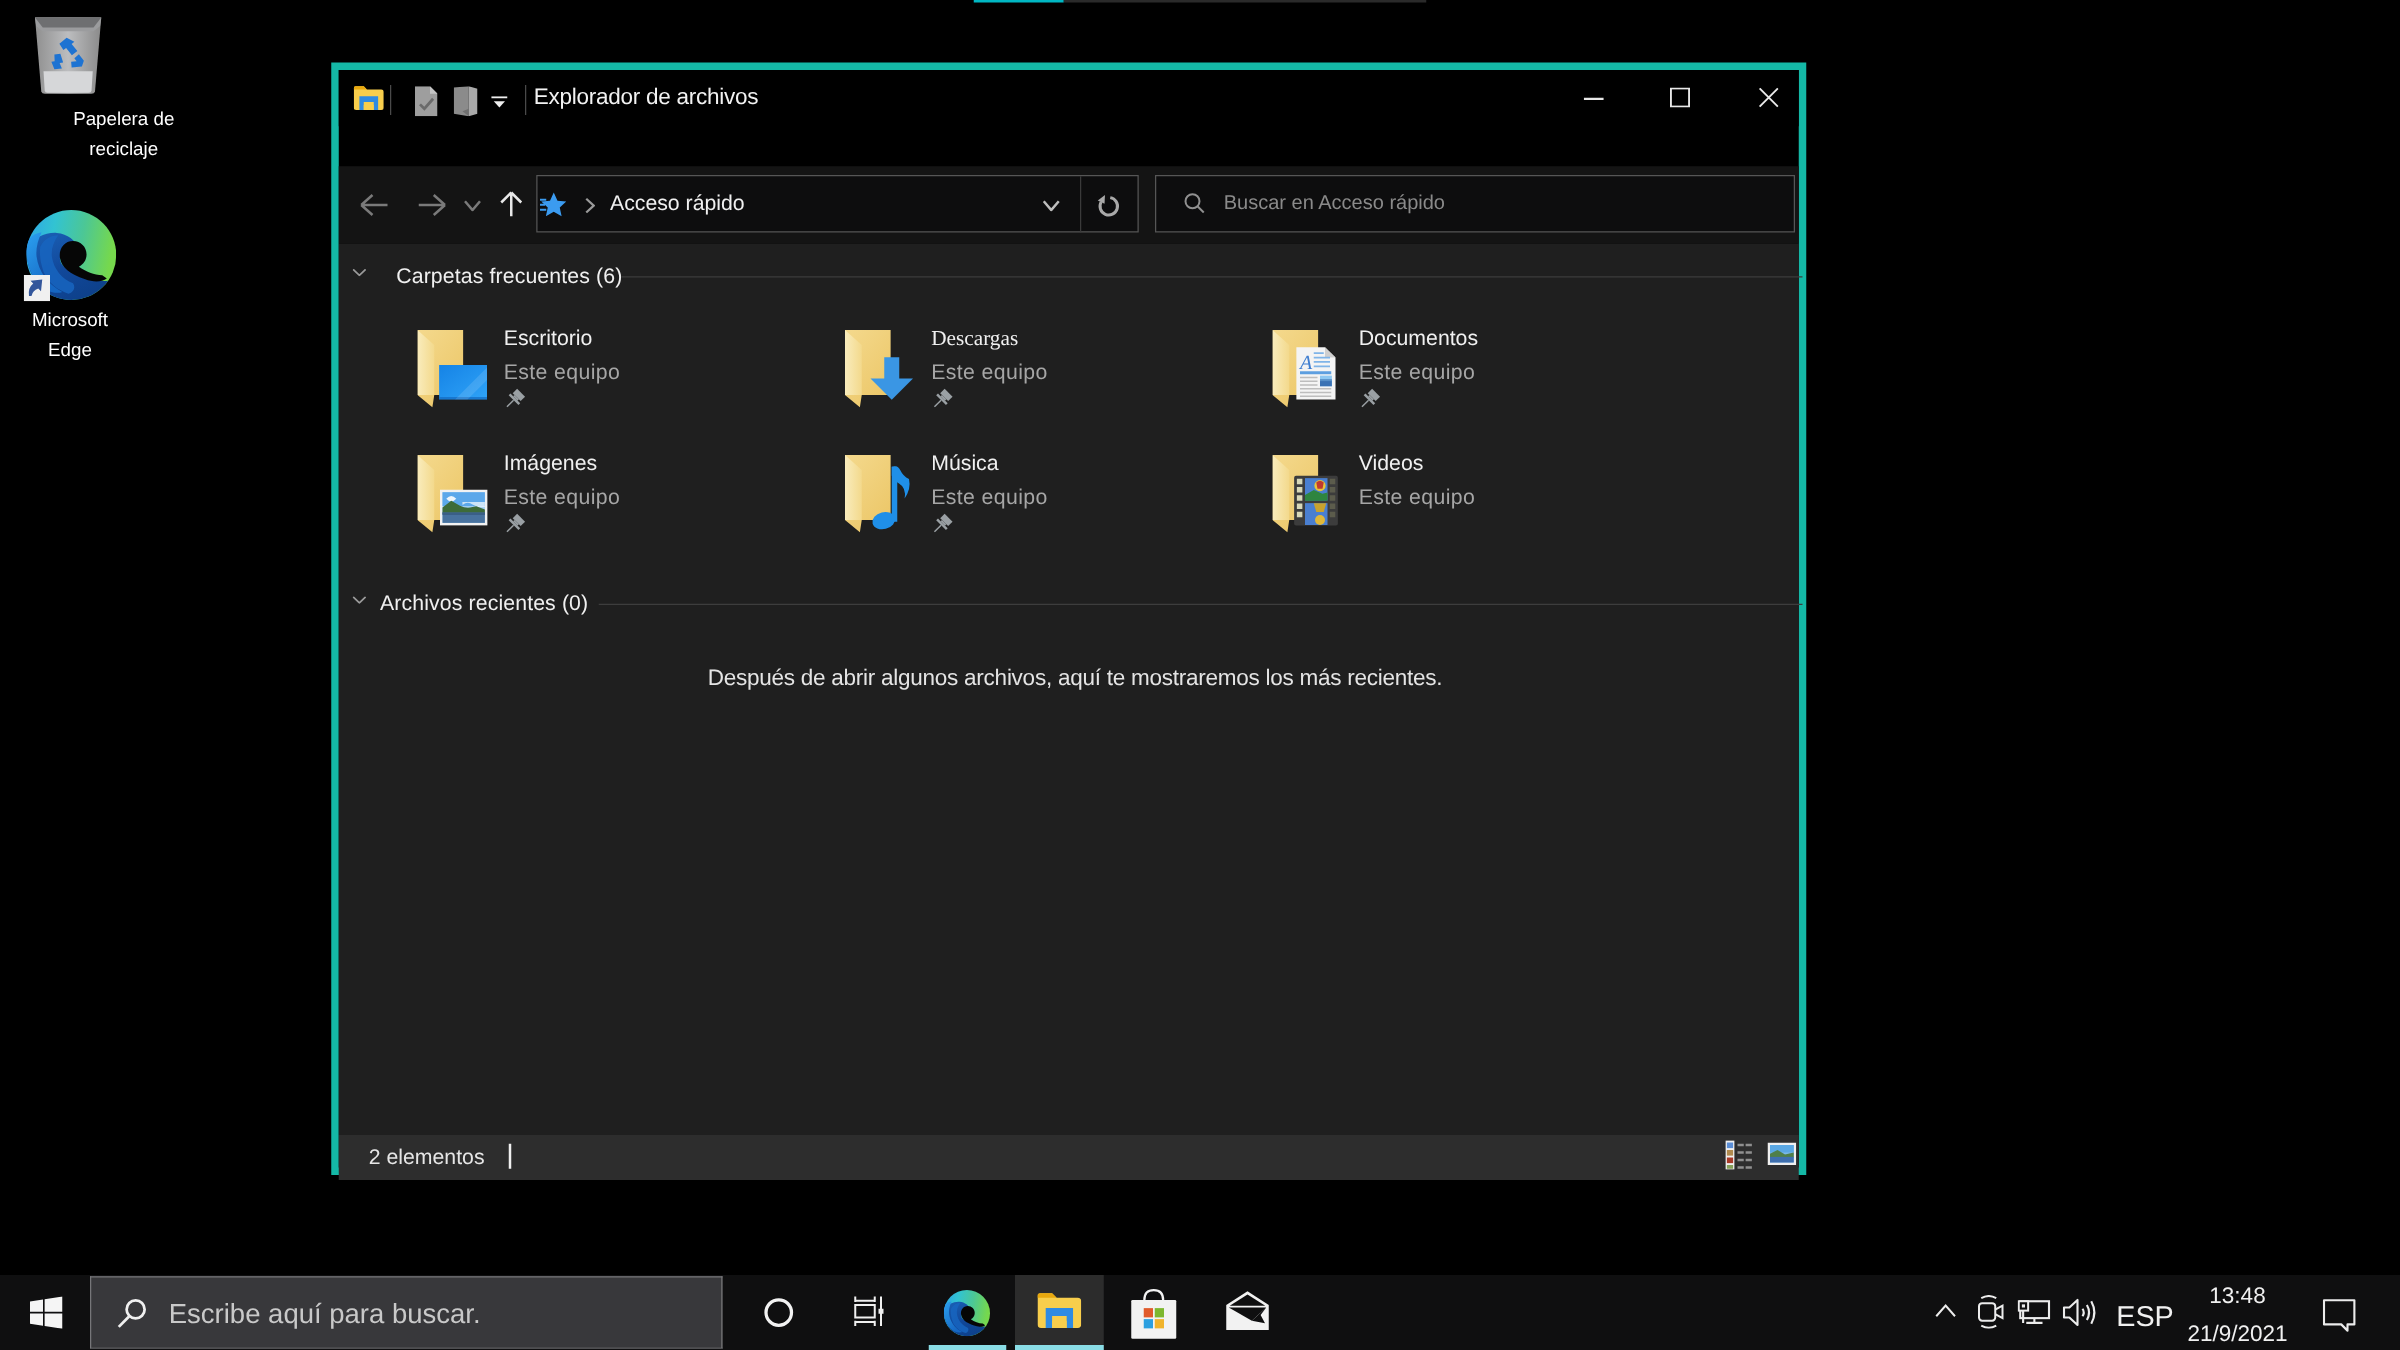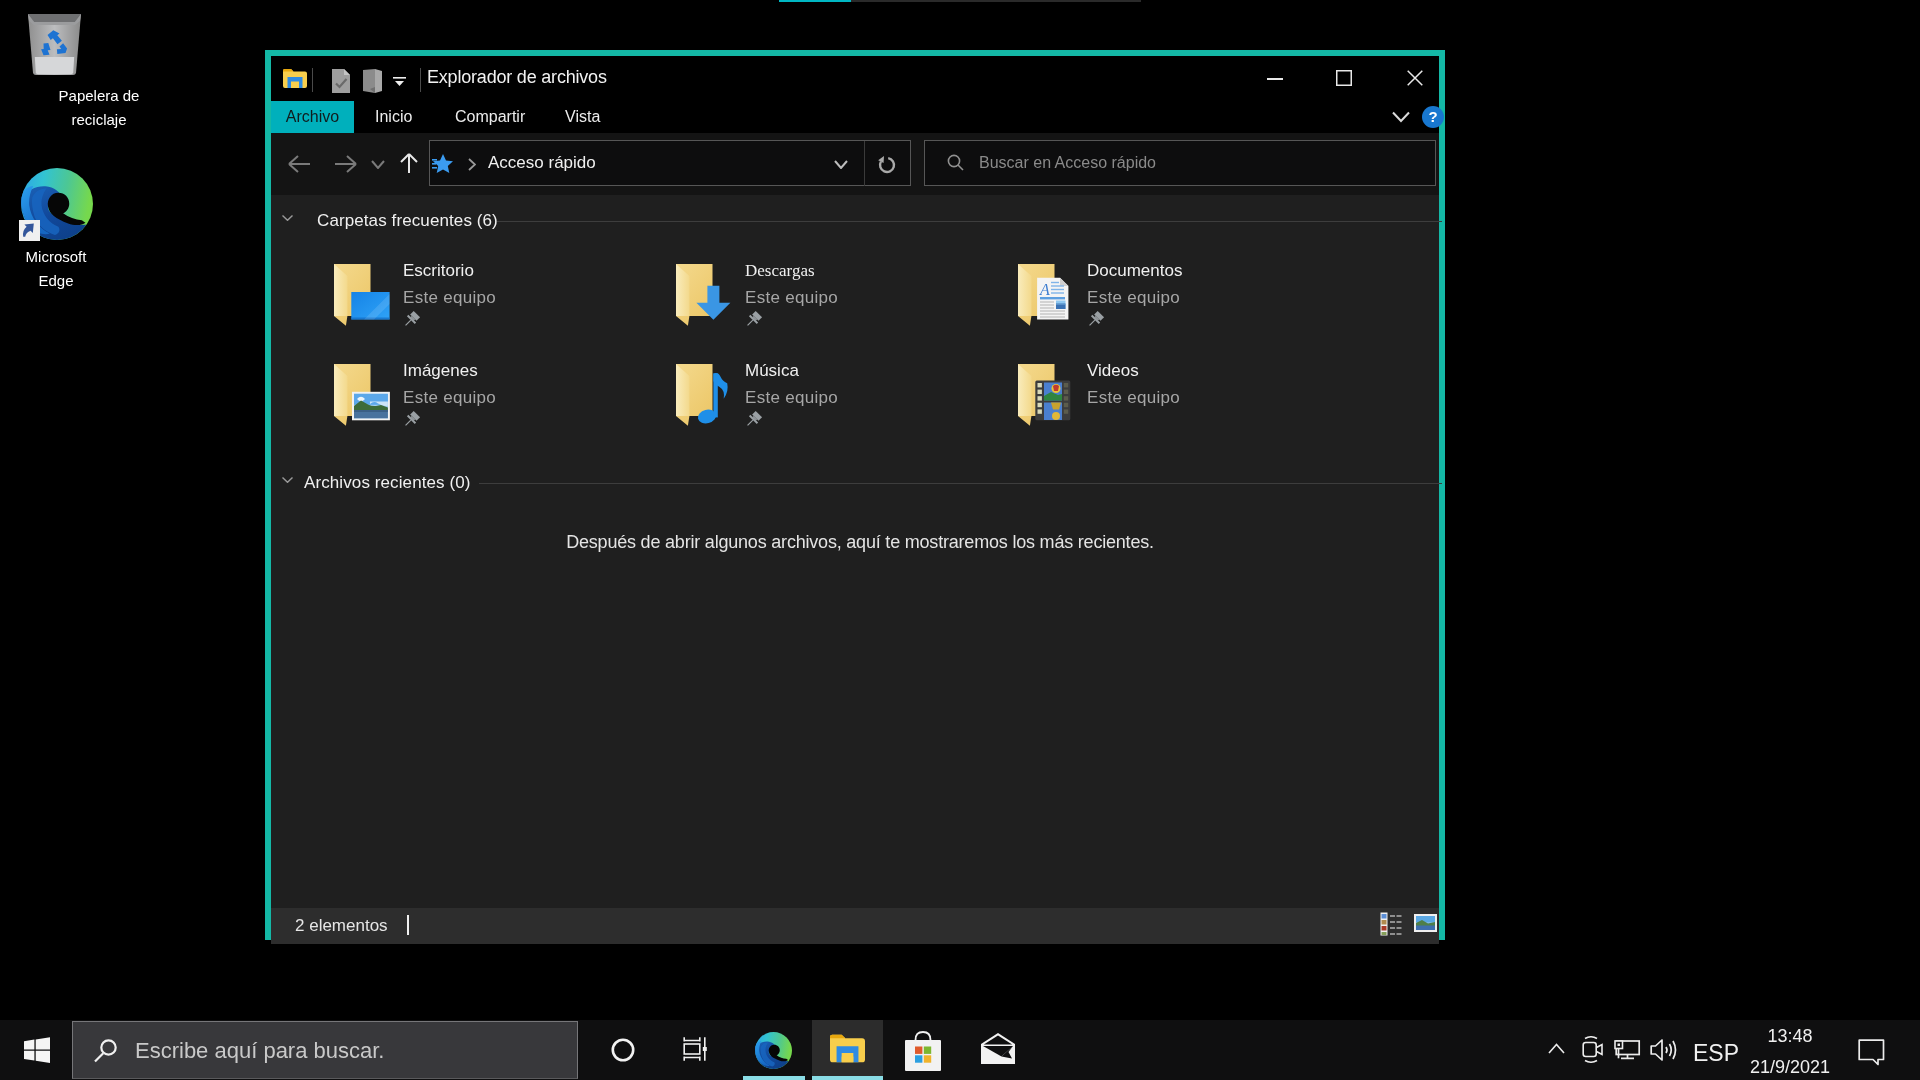--- a/index.html
+++ b/index.html
@@ -143,33 +143,20 @@
           <rect width="16" height="2" fill="#e8e8e8"></rect>
         </svg>
       <svg class="abs" style="left:1065px; top:14px;" width="16" height="16" viewBox="0 0 16 16">
           <rect x="0.75" y="0.75" width="14.5" height="14.5" fill="none" stroke="#e8e8e8" stroke-width="1.5"></rect>
         </svg>
       <svg class="abs" style="left:1136px; top:14px;" width="16" height="16" viewBox="0 0 16 16">
           <path d="M0.7,0.7 L15.3,15.3 M15.3,0.7 L0.7,15.3" stroke="#e8e8e8" stroke-width="1.5"></path>
         </svg>
     </div>
 
-    <div id="tabrow">
-      <div id="tab-archivo">Archivo</div>
-      <div class="tabtxt" style="left:104px;">Inicio</div>
-      <div class="tabtxt" style="left:184px;">Compartir</div>
-      <div class="tabtxt" style="left:294px;">Vista</div>
-      <svg class="abs" style="left:1121px; top:10px;" width="18" height="12" viewBox="0 0 18 12">
-          <path d="M1,1.5 L9,10 L17,1.5" stroke="#dadada" stroke-width="2" fill="none"></path>
-        </svg>
-      <svg class="abs" style="left:1151px; top:5px;" width="22" height="22" viewBox="0 0 22 22">
-        <circle cx="11" cy="11" r="11" fill="#1877cf"></circle>
-        <text x="11" y="16" font-size="15" font-family="Liberation Sans" font-weight="bold" fill="#fff" text-anchor="middle">?</text>
-      </svg>
-    </div>
 
     <div id="toolbar">
 
       <svg class="abs" style="left:17px; top:21px;" width="23" height="20" viewBox="0 0 23 20">
         <path d="M1,10 L22,10 M1,10 L10,2 M1,10 L10,18" stroke="#7a7a7a" stroke-width="2" fill="none"></path>
       </svg>
 
       <svg class="abs" style="left:63px; top:21px;" width="23" height="20" viewBox="0 0 23 20">
         <path d="M1,10 L22,10 M22,10 L13,2 M22,10 L13,18" stroke="#7a7a7a" stroke-width="2" fill="none"></path>
       </svg>

